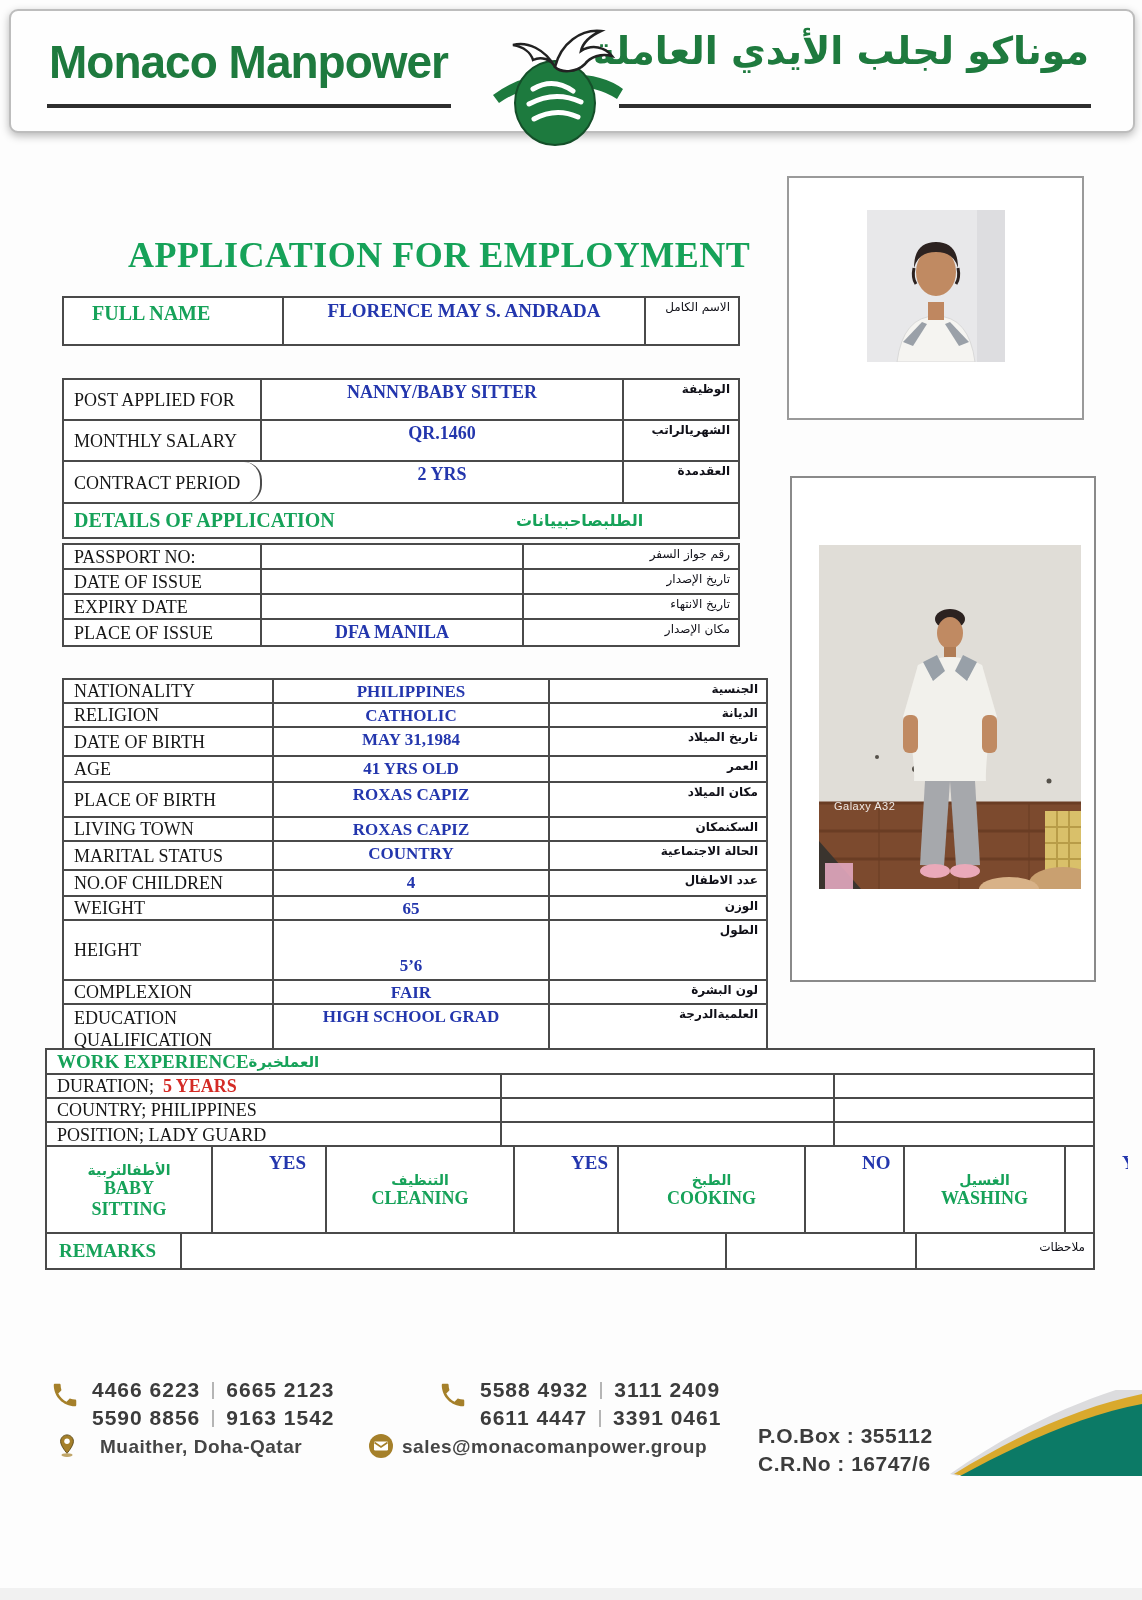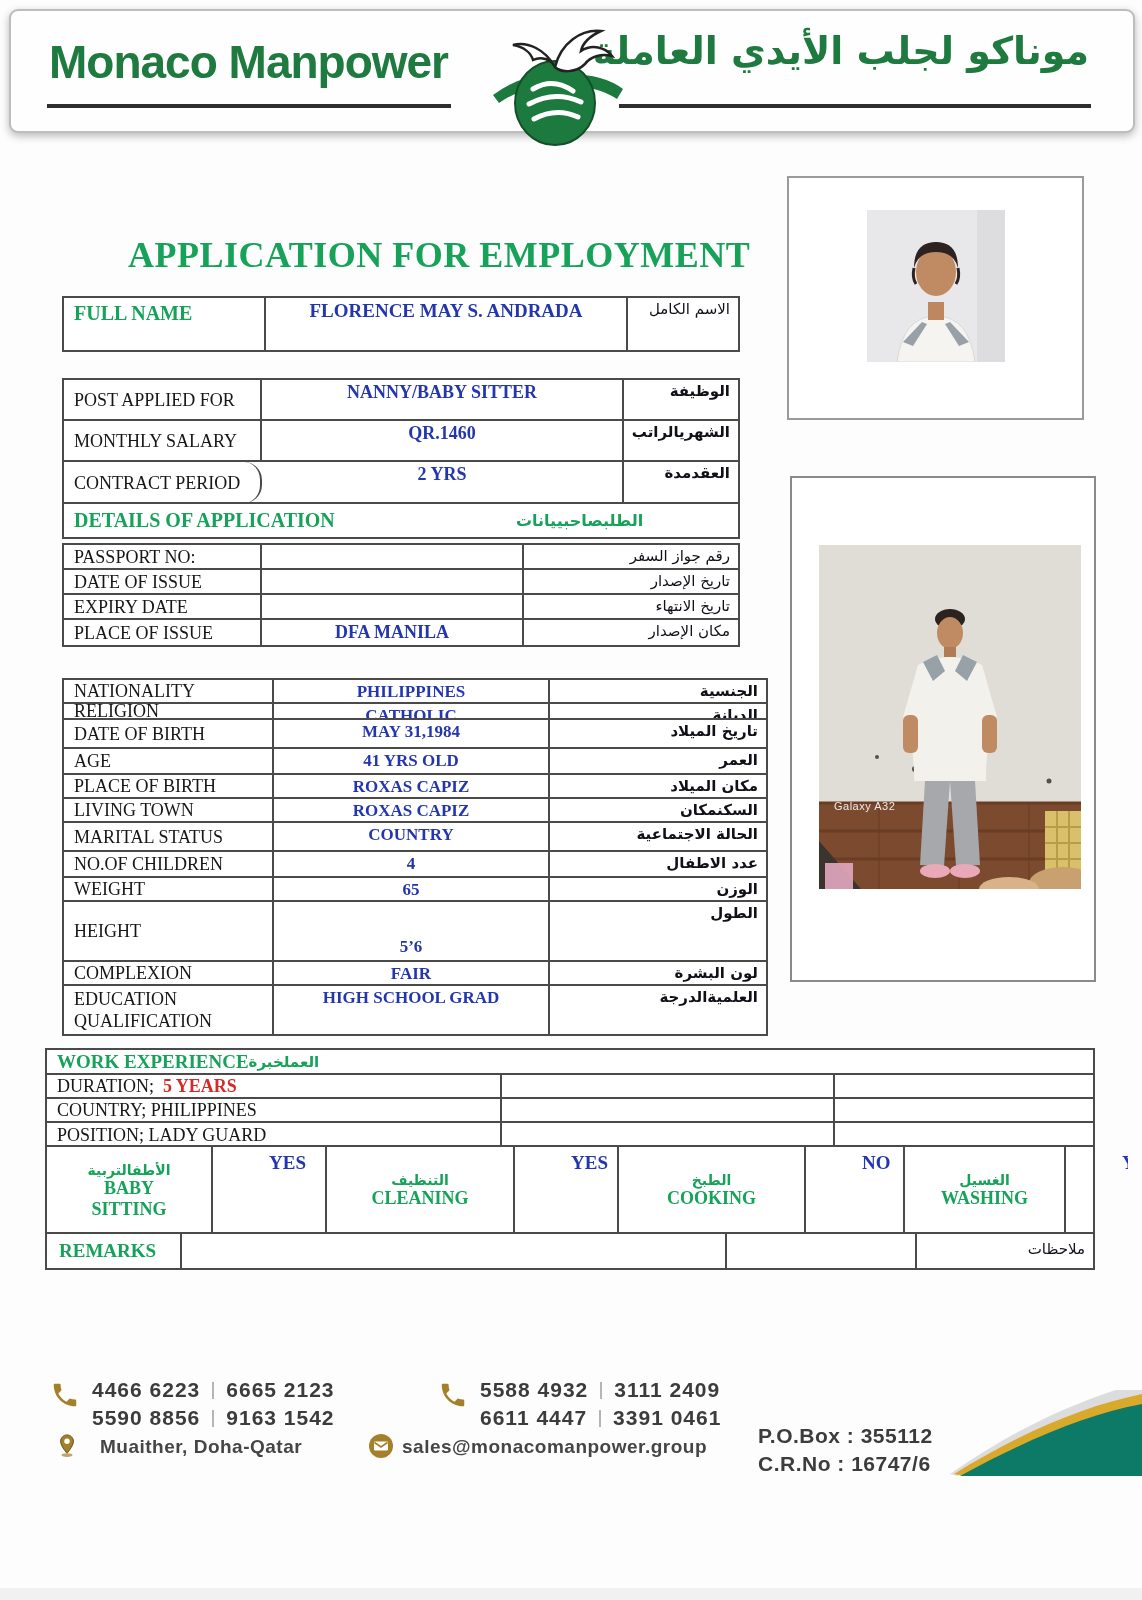--- a/index.html
+++ b/index.html
@@ -19,21 +19,21 @@
   
   .tbl{position:absolute;background:#fff;border:2px solid #4a4a4a;box-sizing:border-box;}
   .row{display:flex;border-bottom:2px solid #4a4a4a;box-sizing:border-box;}
   .row:last-child{border-bottom:none;}
   .cell{border-right:2px solid #4a4a4a;box-sizing:border-box;overflow:hidden;position:relative;}
   .cell:last-child{border-right:none;}
   .lab{display:flex;align-items:center;padding-left:10px;font-size:18px;color:#161616;line-height:20px;}
   .lab.top{align-items:flex-start;padding-top:5px;}
   .val{display:flex;justify-content:center;align-items:flex-start;padding-top:2px;
        font-weight:bold;color:#2336ad;font-size:18px;}
-  .arc{padding:2px 8px 0 0;font-size:15px;color:#101018;}
+  .arc{padding:2px 8px 0 0;font-size:12px;color:#101018;}
   .arb{font-weight:bold;}
   .gbold{font-weight:bold;color:#16a259;}
   .red{color:#d42b26;}
   
   .skillcell{display:flex;flex-direction:column;align-items:center;justify-content:center;text-align:center;}
   .skill-ar{font-size:14px;font-weight:bold;color:#16a259;}
   .skill-en{font-size:18px;font-weight:bold;color:#16a259;line-height:21px;}
   .anscell{padding:5px 6px 0 9px;font-size:19px;font-weight:bold;color:#2336ad;margin-left:47px;}
   
   .photo1{left:787px;top:176px;width:293px;height:240px;border:2px solid #9a9a9a;background:#fff;}
@@ -63,21 +63,21 @@
       <ellipse cx="82" cy="92" rx="40" ry="42" fill="#1d7a3e" stroke="#144f29" stroke-width="2"></ellipse>
       <path d="M60 78 q20 -12 40 2 M56 93 q26 -14 52 -2 M61 108 q22 -12 44 -2" stroke="#fff" stroke-width="5" fill="none" stroke-linecap="round"></path>
       <path d="M82 56 C88 32 108 18 128 20 C117 25 110 31 108 40 C119 33 132 36 139 45 C128 42 117 46 112 53 C103 62 88 62 82 56 Z" fill="#fff" stroke="#222" stroke-width="2.5"></path>
       <path d="M82 56 C72 38 54 30 40 34 C51 36 58 42 60 49 C68 45 78 48 82 56 Z" fill="#fff" stroke="#222" stroke-width="2.5"></path>
     </svg>
   </div>
 
   <div class="abs doc-title">APPLICATION FOR EMPLOYMENT</div>
 
   <div class="tbl" style="left:62px;top:296px;width:678px;">
-    <div class="row" style="height:52px;">
+    <div class="row" style="height:46px;padding-left:18px;">
       <div class="cell lab top gbold" style="flex:0 0 202px;font-size:20px;">FULL NAME</div>
       <div class="cell val" style="flex:0 0 362px;font-size:19px;">FLORENCE MAY S. ANDRADA</div>
       <div class="cell arc ar" style="flex:1;">الاسم الكامل</div>
     </div>
   </div>
 
   <div class="tbl" style="left:62px;top:378px;width:678px;">
     <div class="row" style="height:41px;">
       <div class="cell lab" style="flex:0 0 198px;">POST APPLIED FOR</div>
       <div class="cell val" style="flex:0 0 362px;">NANNY/BABY SITTER</div>
@@ -122,36 +122,36 @@
       <div class="cell arc ar" style="flex:1;">مكان الإصدار</div>
     </div>
   </div>
 
   <div class="tbl" style="left:62px;top:678px;width:706px;">
     <div class="row" style="height:24px;">
       <div class="cell lab" style="flex:0 0 210px;">NATIONALITY</div>
       <div class="cell val" style="flex:0 0 276px;font-size:17px;">PHILIPPINES</div>
       <div class="cell arc arb ar" style="flex:1;">الجنسية</div>
     </div>
-    <div class="row" style="height:16px;">
+    <div class="row" style="height:24px;">
       <div class="cell lab" style="flex:0 0 210px;">RELIGION</div>
       <div class="cell val" style="flex:0 0 276px;font-size:17px;">CATHOLIC</div>
       <div class="cell arc arb ar" style="flex:1;">الديانة</div>
     </div>
     <div class="row" style="height:29px;">
       <div class="cell lab" style="flex:0 0 210px;">DATE OF BIRTH</div>
       <div class="cell val" style="flex:0 0 276px;font-size:17px;">MAY 31,1984</div>
       <div class="cell arc arb ar" style="flex:1;">تاريخ الميلاد</div>
     </div>
     <div class="row" style="height:26px;">
       <div class="cell lab" style="flex:0 0 210px;">AGE</div>
       <div class="cell val" style="flex:0 0 276px;font-size:17px;">41 YRS OLD</div>
       <div class="cell arc arb ar" style="flex:1;">العمر</div>
     </div>
-    <div class="row" style="height:24px;">
+    <div class="row" style="height:35px;">
       <div class="cell lab" style="flex:0 0 210px;">PLACE OF BIRTH</div>
       <div class="cell val" style="flex:0 0 276px;font-size:17px;">ROXAS CAPIZ</div>
       <div class="cell arc arb ar" style="flex:1;">مكان الميلاد</div>
     </div>
     <div class="row" style="height:24px;">
       <div class="cell lab" style="flex:0 0 210px;">LIVING TOWN</div>
       <div class="cell val" style="flex:0 0 276px;font-size:17px;">ROXAS CAPIZ</div>
       <div class="cell arc arb ar" style="flex:1;">السكنمكان</div>
     </div>
     <div class="row" style="height:29px;">

